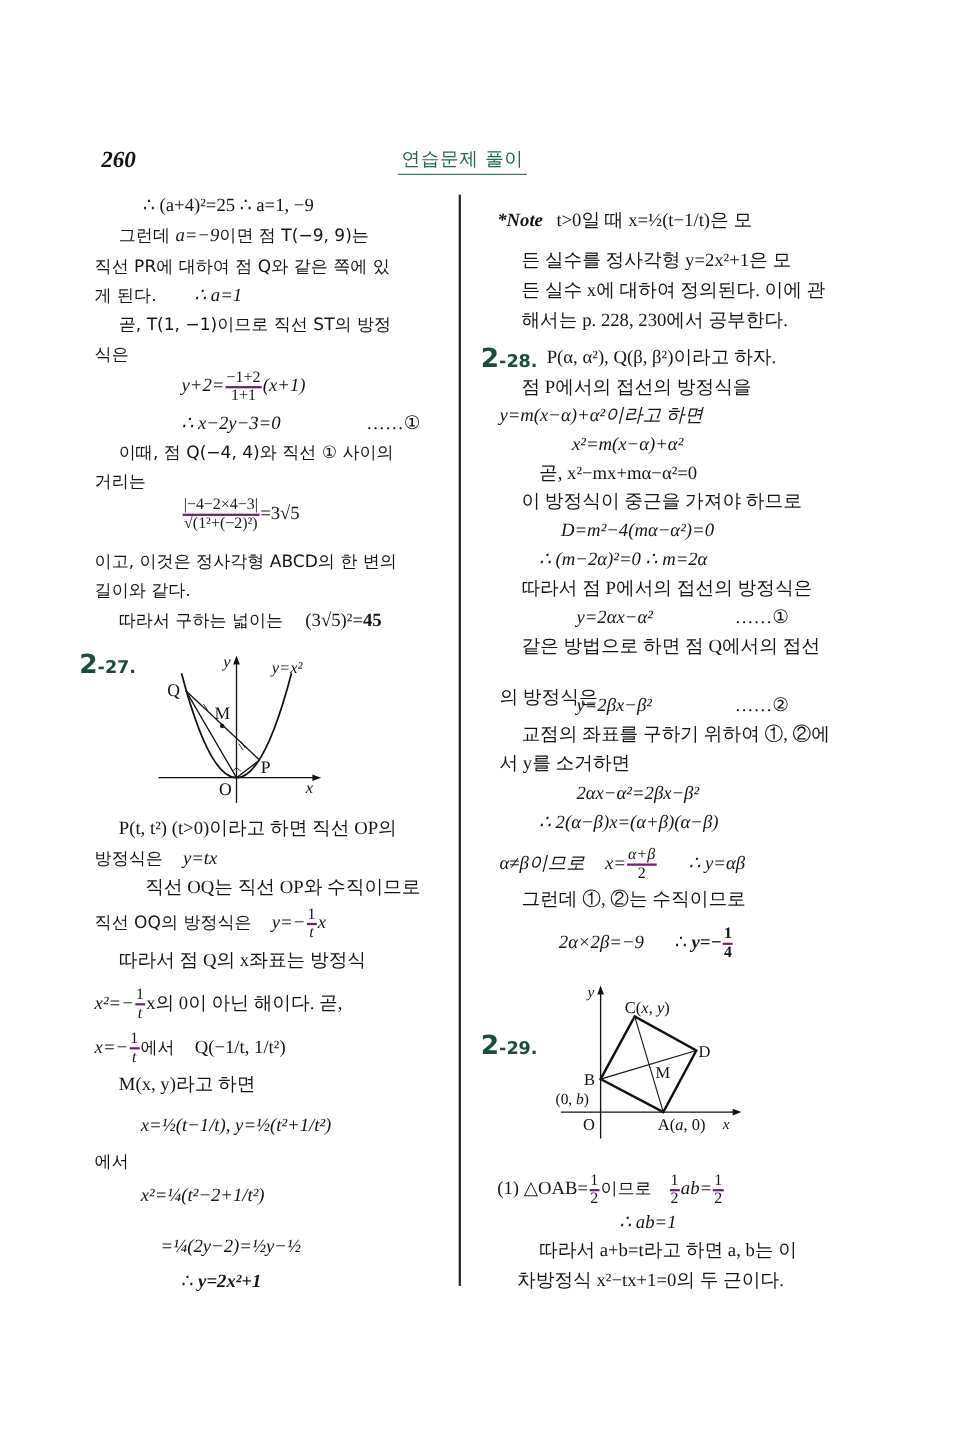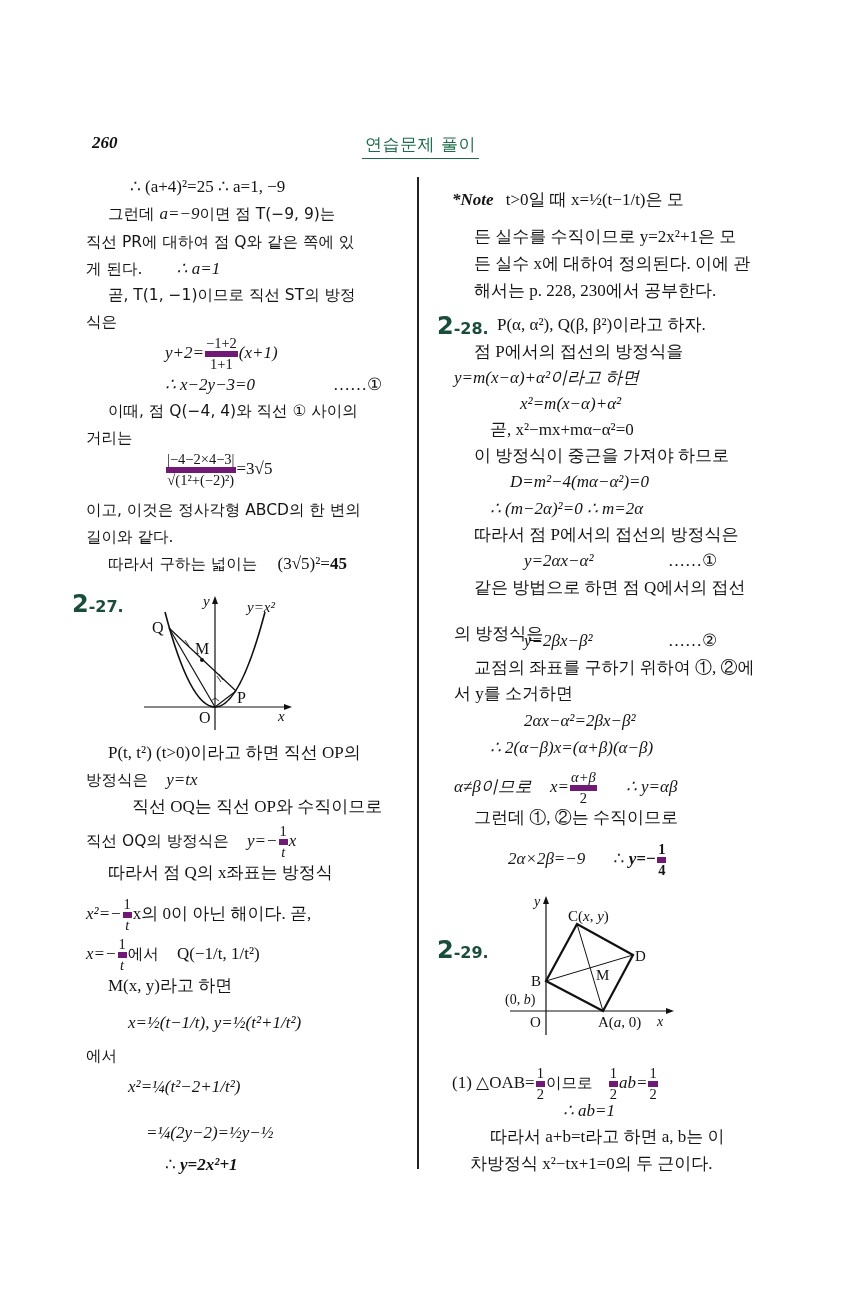--- a/index.html
+++ b/index.html
@@ -4,41 +4,41 @@
 <style>
   html, body { margin: 0; padding: 0; background: #ffffff; }
   body {
     width: 868px; height: 1316px; position: relative; overflow: hidden;
     font-family: "Liberation Serif", "DejaVu Serif", serif;
     color: #141414;
   }
   .page-num {
     position: absolute; left: 92px; top: 133px;
     font-family: "Liberation Serif", serif; font-weight: bold; font-style: italic;
-    font-size: 17px; color: #111;
+    font-size: 21px; color: #111;
   }
   .running-head {
     position: absolute; left: 362px; top: 133px;
     font-family: "DejaVu Sans", sans-serif; font-size: 17px; color: #1e6b4a;
     padding: 0 3px 2px 3px; border-bottom: 1.5px solid #1e6b4a; letter-spacing: 0.5px;
   }
   .divider {
     position: absolute; left: 417px; top: 177px; width: 1.5px; height: 992px; background: #222;
   }
   .line {
     position: absolute; white-space: nowrap; font-size: 17px; line-height: 22px;
   }
   .kr { font-family: "DejaVu Sans", sans-serif; font-size: 15.5px; }
   .m { font-style: italic; }
   .b { font-weight: bold; }
   .frac {
     display: inline-block; vertical-align: middle; text-align: center; line-height: 15px; margin: 0 1px;
   }
   .frac > span { display: block; font-size: 14.5px; padding: 0 1px; }
-  .frac > span.num { border-bottom: 6px solid #701a75; }
+  .frac > span.num { border-bottom: 2px solid #701a75; }
   .prob-label {
     position: absolute; font-family: "DejaVu Sans", sans-serif; font-weight: bold; color: #1b4e3a;
   }
   .prob-label .big { font-size: 24px; }
   .prob-label .small { font-size: 16px; }
   .fig { position: absolute; }
 </style>
 </head>
 <body>
 
@@ -132,21 +132,21 @@
   <div class="line" style="left:165px;top:1154px;">
     <span>∴ </span><span class="b m">y=2x²+1</span>
   </div>
 </div>
 
 <div>
   <div class="line" style="left:452px;top:189px;">
     <span class="b m">*Note</span>
     <span style="margin-left:8px">t&gt;0일 때 x=½(t−1/t)은 모</span>
   </div>
-  <div class="line" style="left:474px;top:226px;">든 실수를 수직이므로 y=2x²+1은 모</div>
+  <div class="line" style="left:474px;top:226px;">든 실수를 정사각형 y=2x²+1은 모</div>
   <div class="line" style="left:474px;top:253px;">든 실수 x에 대하여 정의된다. 이에 관</div>
   <div class="line" style="left:474px;top:280px;">해서는 p. 228, 230에서 공부한다.</div>
 </div>
 
 <div class="prob-label" style="left:437px;top:312px;">
   <span class="big">2</span><span class="small">-28.</span>
 </div>
 <div>
   <div class="line" style="left:497px;top:314px;">P(α, α²), Q(β, β²)이라고 하자.</div>
   <div class="line" style="left:474px;top:341px;">점 P에서의 접선의 방정식을</div>

